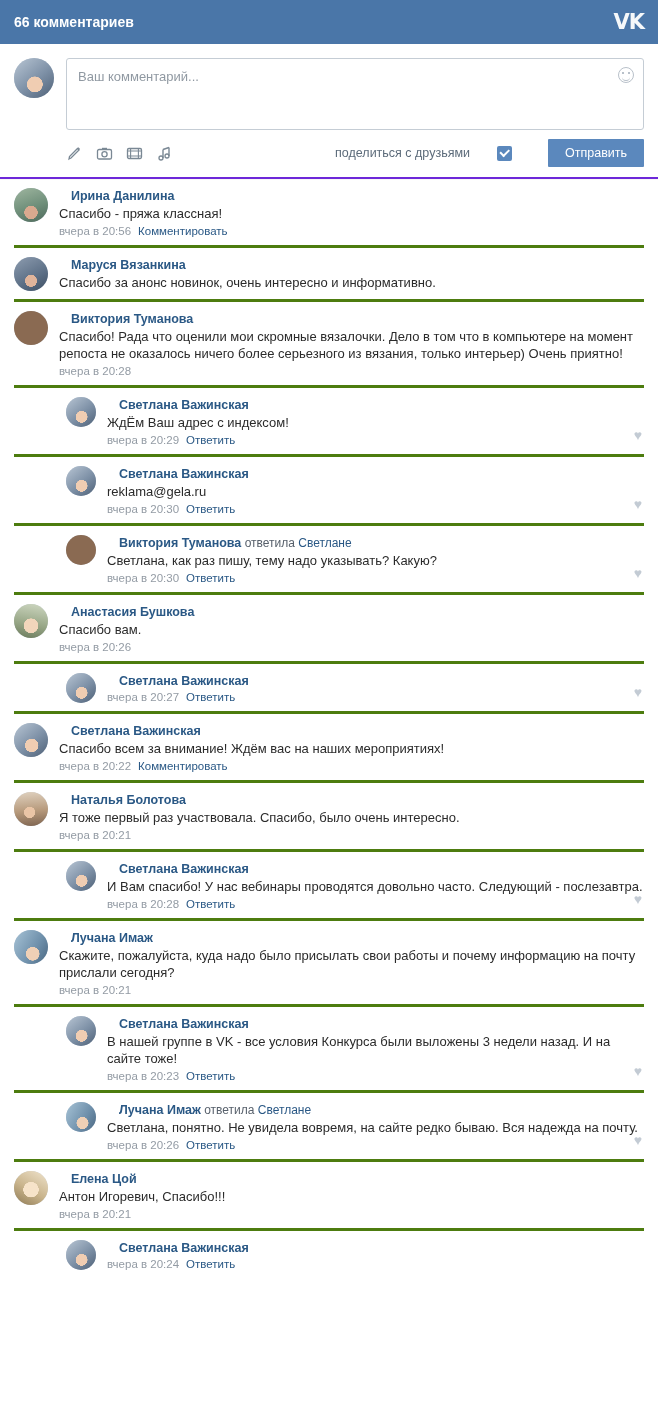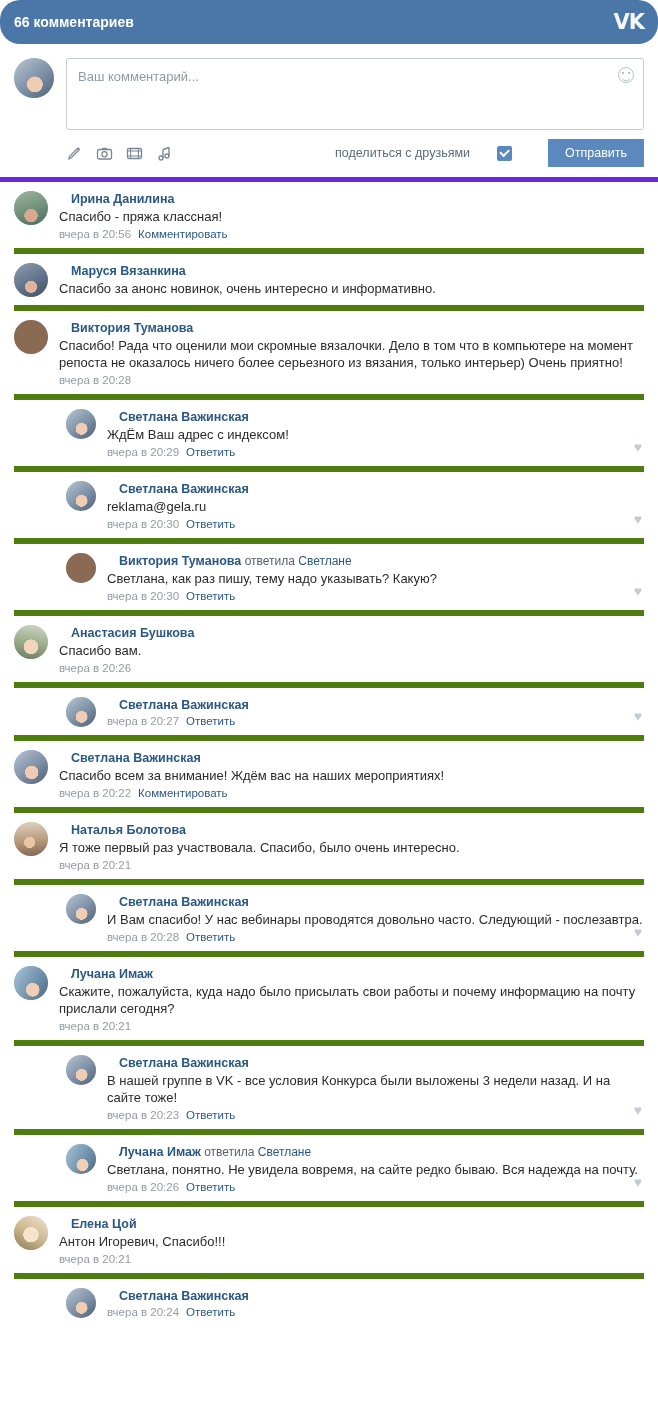--- a/index.html
+++ b/index.html
@@ -14,41 +14,40 @@
   #app { width: 658px; position: relative; }
 
   
   .header {
     height: 44px;
     background: #4a76a8;
     display: flex;
     align-items: center;
     justify-content: space-between;
     padding: 0 14px;
-    border-radius: 20px;
   }
   .header-title {
     color: #ffffff;
     font-size: 14px;
     font-weight: bold;
   }
   .vk-logo {
     color: #ffffff;
     font-size: 21px;
     font-weight: bold;
     letter-spacing: -1px;
     opacity: .95;
     font-family: "DejaVu Sans", sans-serif;
   }
 
   
   .composer-wrap {
     background: #ffffff;
     padding: 14px 14px 10px 14px;
-    border-bottom: 5px solid #6d28d9;
+    border-bottom: 2px solid #6d28d9;
     box-shadow: 0 1px 0 rgba(0,0,0,0.03);
   }
   .composer-row { display: flex; align-items: flex-start; }
   .avatar {
     border-radius: 50%;
     flex: 0 0 auto;
     overflow: hidden;
     background: #c9d3de;
     position: relative;
   }
@@ -162,21 +161,21 @@
     padding: 7px 17px;
     font-family: "Liberation Sans", sans-serif;
     cursor: pointer;
   }
 
   
   .comments { padding: 0 14px; }
   .comment {
     display: flex;
     padding: 9px 0 8px 0;
-    border-top: 6px solid #4d7c0f;
+    border-top: 3px solid #4d7c0f;
     position: relative;
   }
   .comment:first-child { border-top: none; }
   .comment.reply { padding-left: 52px; }
   .c-body { margin-left: 11px; flex: 1 1 auto; min-width: 0; }
   .c-name {
     color: #2a5885;
     font-size: 12.5px;
     font-weight: bold;
     text-decoration: none;

